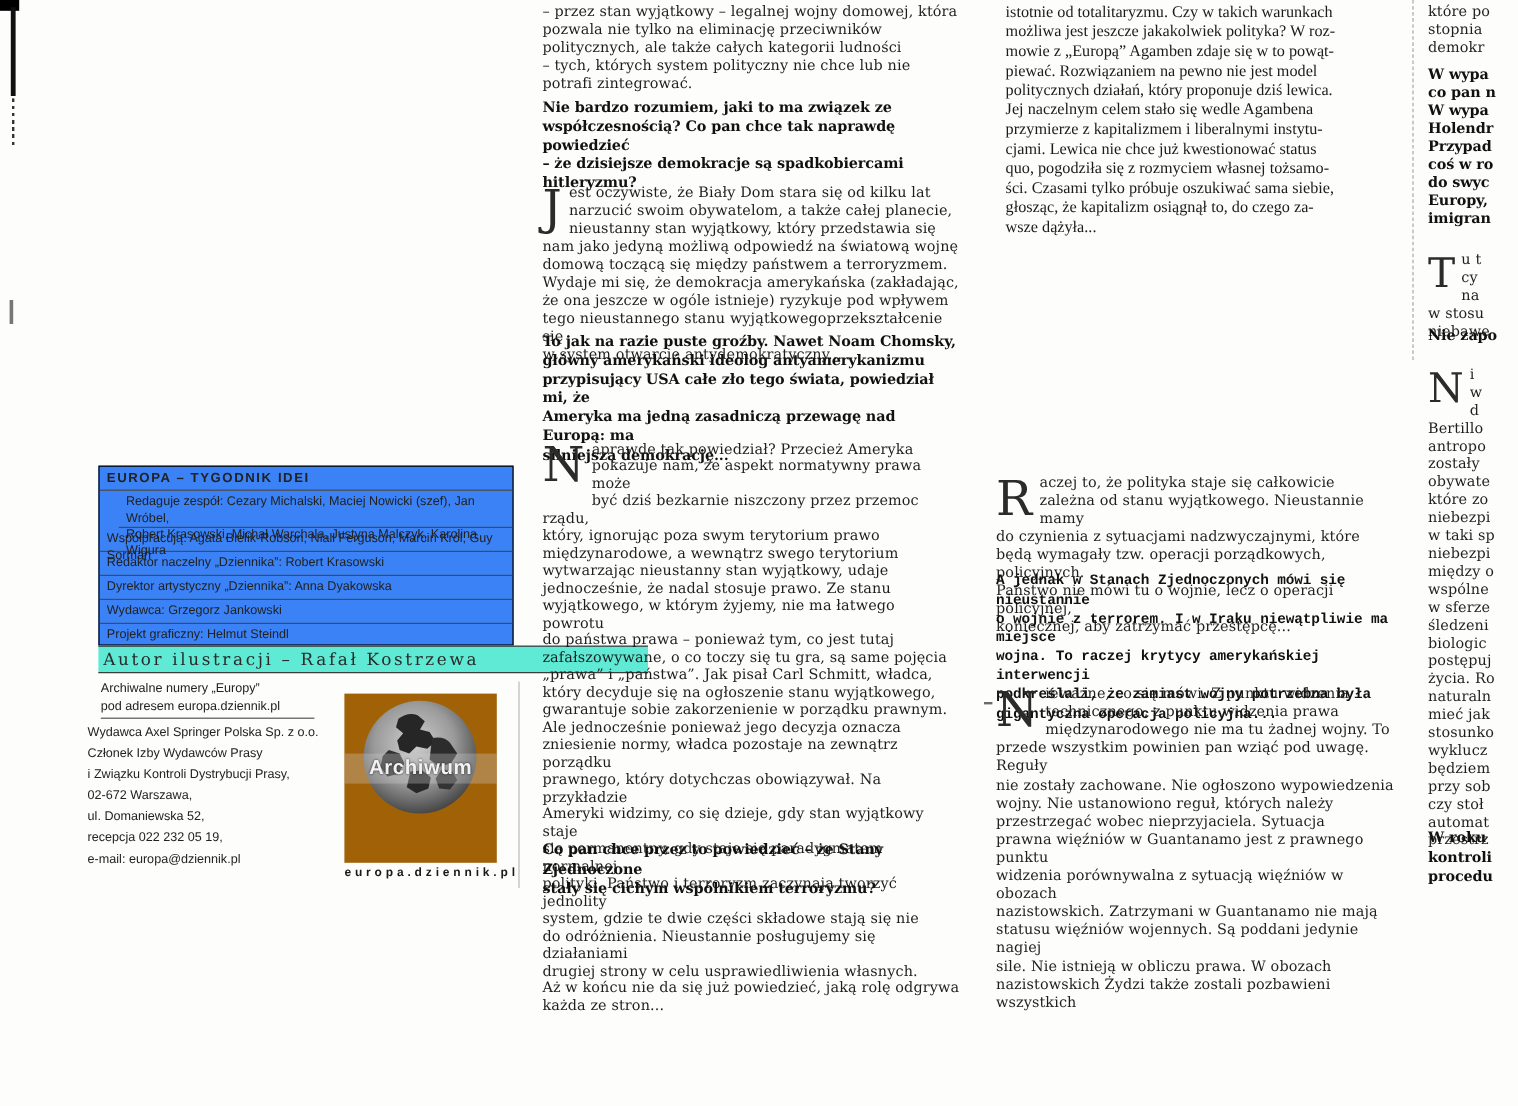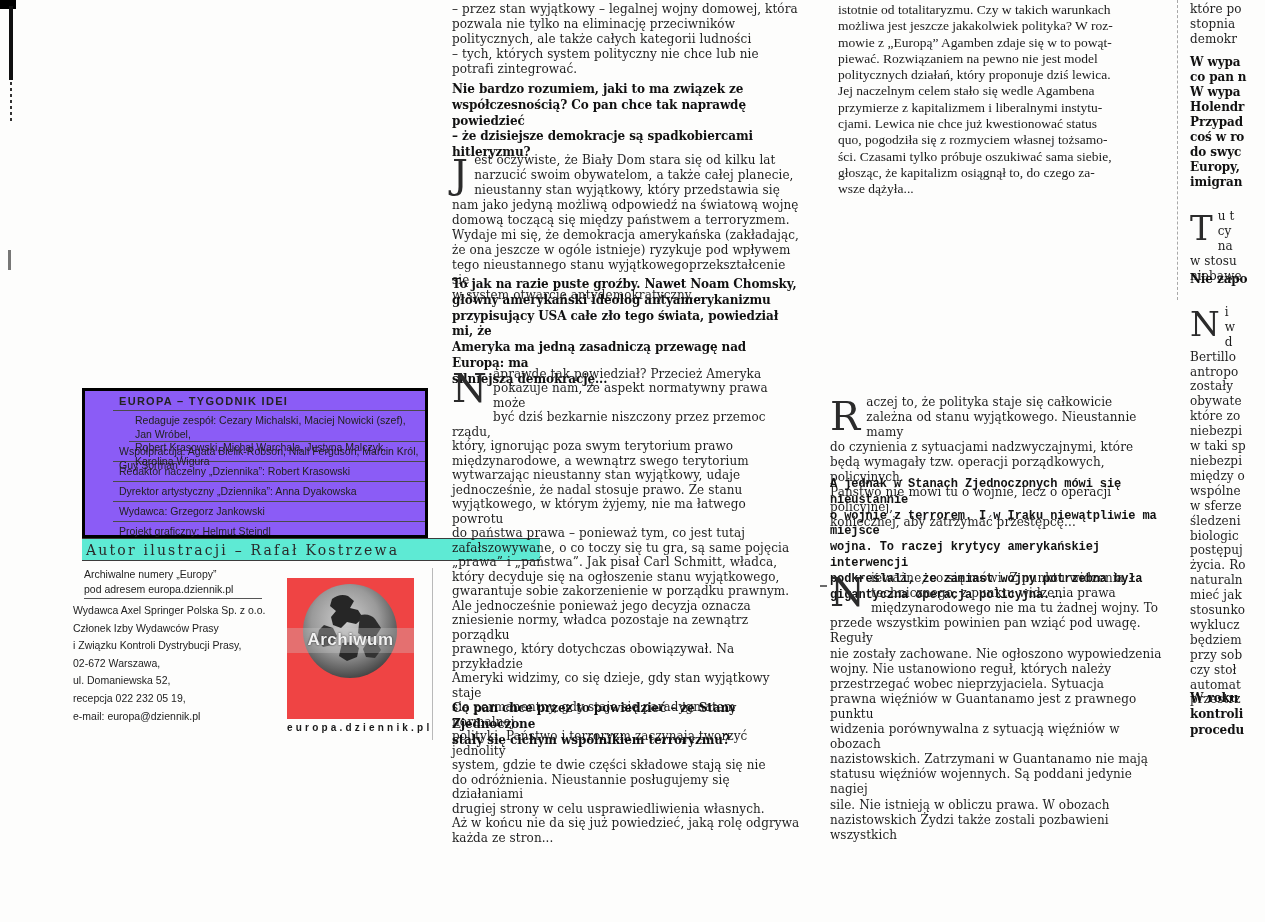--- a/index.html
+++ b/index.html
@@ -30,24 +30,23 @@
   }
   .dropcap-small {
     float:left;
     font:400 34px/36px "DejaVu Serif", serif;
     color:#2b2b2b; padding:1px 5px 0 0; height:40px;
   }
 
   
   .masthead-box {
     left:82px; top:388px; width:346px; height:150px;
-    border:3px solid #000000; box-sizing:border-box;
+    border:1px solid #000000; box-sizing:border-box;
     font-family:"Liberation Sans", sans-serif; color:#222;
-    background:#8b5cf6;
-    padding-left:28px;
+    background:#3b82f6;
   }
   .mh-header {
     height:20px; box-sizing:border-box; padding:4px 0 0 6px;
     font:700 11px/13px "Liberation Sans", sans-serif;
     letter-spacing:1.3px; border-bottom:1px solid #4a4a4a;
   }
   .mh-row {
     box-sizing:border-box; padding:3px 0 0 6px;
     font:10.5px/13.5px "Liberation Sans", sans-serif;
     border-bottom:1px solid #4a4a4a; white-space:pre-line;
@@ -75,21 +74,21 @@
   }
   .contact-block {
     left:73px; top:602px; width:220px;
     font:10.5px/17.6px "Liberation Sans", sans-serif; color:#222;
     white-space:pre-line;
   }
 
   
   .logo {
     left:287px; top:578px; width:127px; height:141px;
-    background:#ef4444; overflow:hidden;
+    background:#a16207; overflow:hidden;
   }
   .logo svg { position:absolute; top:3px; left:7px; }
   .logo-band {
     position:absolute; left:0; top:50px; width:127px; height:25px;
     background:rgba(205,205,205,0.32);
   }
   .logo-band-text {
     position:absolute; left:0; top:51px; width:127px;
     text-align:center;
     font:700 17px/22px "Liberation Sans", sans-serif; color:#f2f2f2;

